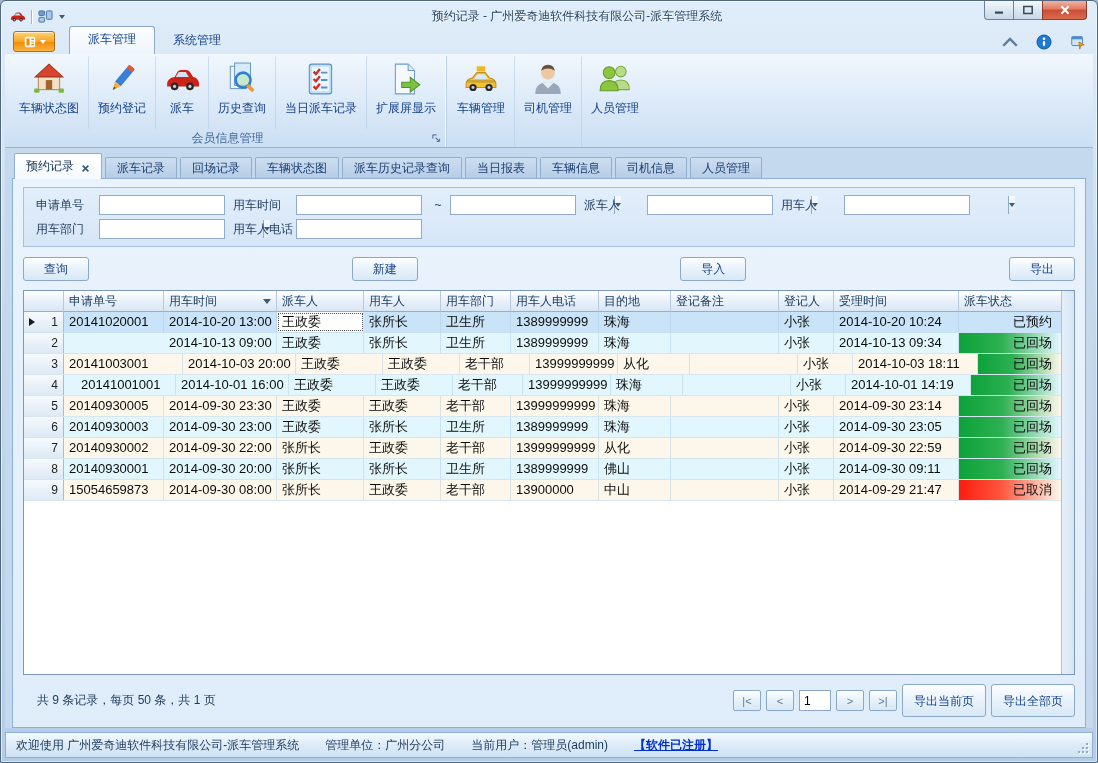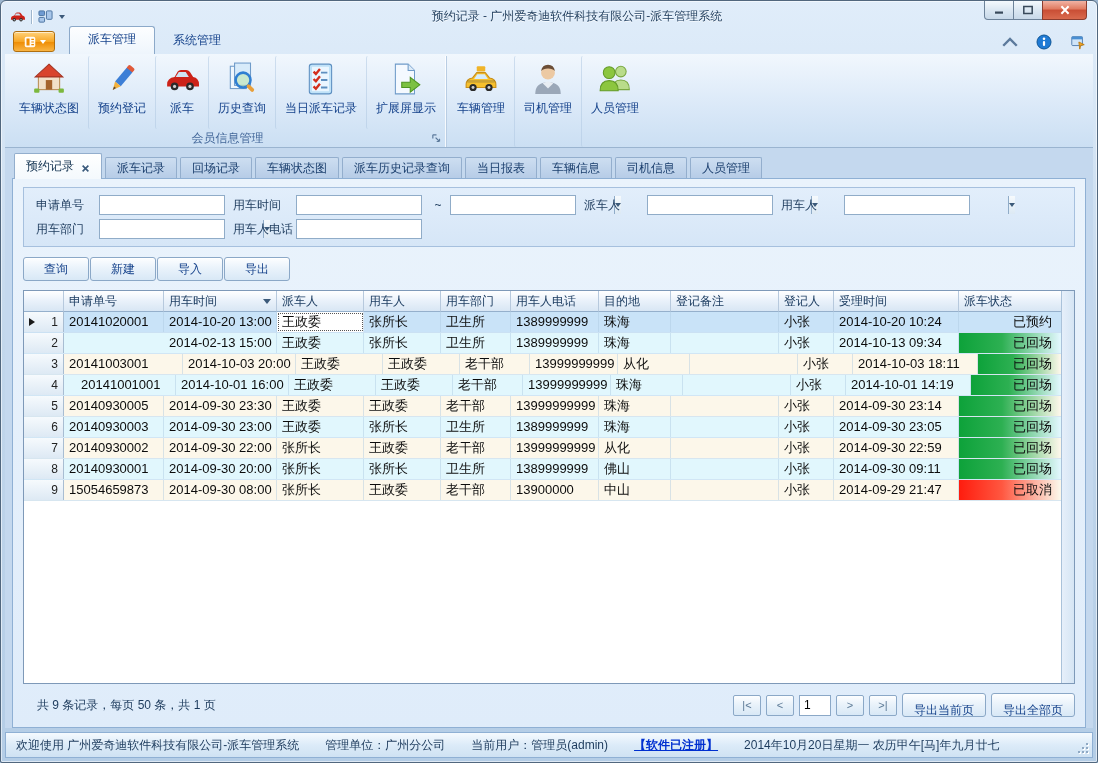--- a/index.html
+++ b/index.html
@@ -62,21 +62,21 @@
   
   .page{flex:1;display:flex;flex-direction:column;border:1px solid #8fb0d4;background:linear-gradient(#eaf3fc,#dfecfa);margin-top:-1px;min-height:0}
   .filter-box{margin:8px 10px 0;border:1px solid #a6c0de;background:linear-gradient(#e2eefb,#d6e6f7);padding:5px 12px;flex:none}
   .frow{display:flex;align-items:center;height:24px}
   .flabel{width:63px;font-size:12px;color:#1c3a5c;flex:none;white-space:nowrap}
   .ftext{width:126px;height:20px;border:1px solid #90acc8;background:#fff;font-size:12px;padding:0 4px;margin-right:8px}
   .combo{width:126px;height:20px;border:1px solid #90acc8;background:#fff;display:flex;margin-right:8px}
   .combo-val{flex:1;border:none;outline:none;font-size:12px;padding:0 4px;background:transparent}
   .combo-btn{width:16px;border-left:1px solid #90acc8;background:linear-gradient(#f6fafd,#dce9f4);display:flex;align-items:center;justify-content:center}
   .fconn{width:16px;text-align:center;font-size:12px;color:#1c3a5c;margin-right:4px}
-  .actions{display:flex;justify-content:flex-start;gap:1px;margin:10px 10px 3px;flex:none}
+  .actions{display:flex;justify-content:space-between;gap:1px;margin:10px 10px 3px;flex:none}
   .abtn{width:66px;height:24px;font-size:12px;color:#15428b;border:1px solid #8ba8c7;border-radius:3px;
     background:linear-gradient(#fdfeff,#eaf3fb 45%,#d8e8f6);box-shadow:inset 0 1px 0 rgba(255,255,255,.9)}
   
   .grid{flex:1;margin:6px 10px 0;border:1px solid #7e99b8;background:#fff;position:relative;display:flex;flex-direction:column;min-height:0;overflow:hidden}
   .grid-header{display:flex;flex:none;padding-right:13px}
   .ghcell{height:21px;background:linear-gradient(#ffffff,#e9f1fa 50%,#d8e6f4);border-right:1px solid #b7c9dd;border-bottom:1px solid #95b0cc;
     font-size:12px;color:#1d3d61;padding:0 5px;display:flex;align-items:center;justify-content:space-between;overflow:hidden;white-space:nowrap}
   .ghcell:last-child{flex:1;border-right:none}
   .sortdn{width:0;height:0;border-left:4px solid transparent;border-right:4px solid transparent;border-top:5px solid #3c5a7a;margin-left:4px;flex:none}
   .grid-body{flex:none}
@@ -94,21 +94,21 @@
   .gcell.status.cancelled{background:linear-gradient(90deg,#ff1c0e 0%,#ff5740 42%,rgba(255,255,255,0) 99%)}
   .grid-empty{flex:1;background:#fff}
   .vscroll{position:absolute;top:0;right:0;bottom:0;width:13px;background:linear-gradient(90deg,#e6effa,#d5e5f4);border-left:1px solid #aac2da}
   
   .gridfooter{display:flex;align-items:center;justify-content:space-between;margin:9px 10px 10px;flex:none}
   .summary{font-size:12px;color:#1c3a5c;padding-left:14px}
   .pager{display:flex;align-items:center;gap:5px}
   .pgbtn{width:28px;height:21px;font-size:11px;color:#5d7astrong96;color:#5d7a96;border:1px solid #8ba8c7;border-radius:2px;
     background:linear-gradient(#fdfeff,#e9f2fa 45%,#d8e8f6)}
   .pginput{width:32px;height:21px;border:1px solid #8ba8c7;font-size:12px;padding:0 4px;background:#fff}
-  .exbtn{height:24px;padding:8px 11px;font-size:12px;color:#15428b;border:1px solid #8ba8c7;border-radius:3px;
+  .exbtn{height:33px;padding:8px 11px;font-size:12px;color:#15428b;border:1px solid #8ba8c7;border-radius:3px;
     background:linear-gradient(#fdfeff,#eaf3fb 45%,#d8e8f6)}
   .exbtn:first-of-type{margin-left:14px}
   
   .statusbar{height:26px;flex:none;margin-top:4px;border:1px solid #8fb0d4;display:flex;align-items:center;padding:0 10px;
     background:linear-gradient(#f5fafe,#dcebf8 50%,#cfe2f3);font-size:12px;color:#1c3a5c;position:relative}
   .sb-unit{margin-left:auto}
   .sb-item{margin-left:26px;white-space:nowrap}
   .sb-link{color:#0030d0;text-decoration:underline;cursor:pointer;font-weight:bold}
   .sb-date{margin-right:78px}
   .grip{position:absolute;right:3px;bottom:3px;width:12px;height:12px}
@@ -453,21 +453,21 @@
               <div class="gcell" style="width: 55px;">小张</div>
               <div class="gcell" style="width: 125px;">2014-10-20 10:24</div>
               <div class="gcell status reserved">已预约</div>
             </div>
             <div class="grow cyan">
               <div class="gcell selcell" style="width: 40px;">
                 <span></span>
                 <span class="rownum">2</span>
               </div>
               <div class="gcell" style="width: 100px; margin-top: 33px;">20141013001</div>
-              <div class="gcell" style="width: 113px;">2014-02-13 15:00</div>
+              <div class="gcell" style="width: 113px;">2014-10-13 09:00</div>
               <div class="gcell" style="width: 87px;">王政委</div>
               <div class="gcell" style="width: 77px;">张所长</div>
               <div class="gcell" style="width: 70px;">卫生所</div>
               <div class="gcell" style="width: 88px;">1389999999</div>
               <div class="gcell" style="width: 72px;">珠海</div>
               <div class="gcell" style="width: 108px;"></div>
               <div class="gcell" style="width: 55px;">小张</div>
               <div class="gcell" style="width: 125px;">2014-10-13 09:34</div>
               <div class="gcell status returned">已回场</div>
             </div>
@@ -609,21 +609,20 @@
       </div>
 
     </div>
   </div>
 
   <div class="statusbar">
     <span>欢迎使用 广州爱奇迪软件科技有限公司-派车管理系统</span>
     <span class="sb-unit sb-item">管理单位：广州分公司</span>
     <span class="sb-item">当前用户：管理员(admin)</span>
     <a class="sb-item sb-link">【软件已注册】</a>
-    <span class="sb-item sb-date">2014年10月20日星期一 农历甲午[马]年九月廿七</span>
     <span class="grip">
         <i></i>
         <i></i>
         <i></i>
         <i></i>
         <i></i>
         <i></i>
       </span>
   </div>
 

